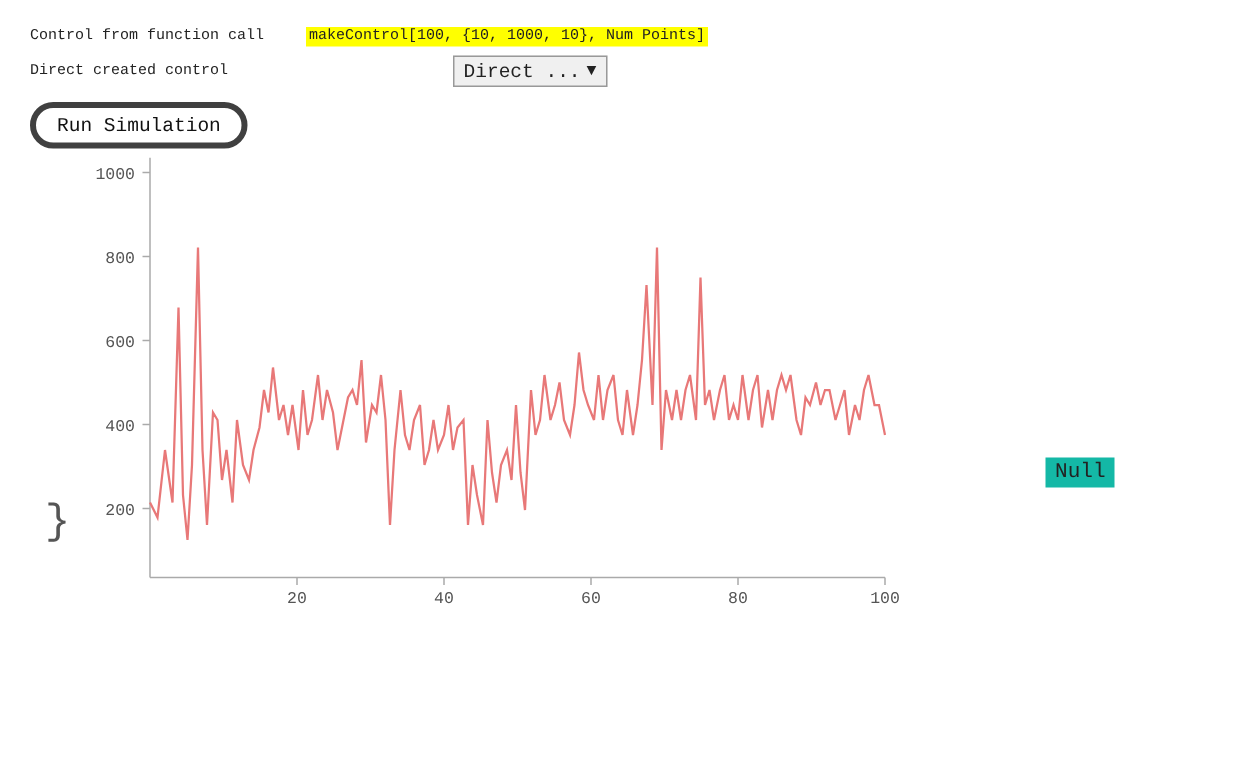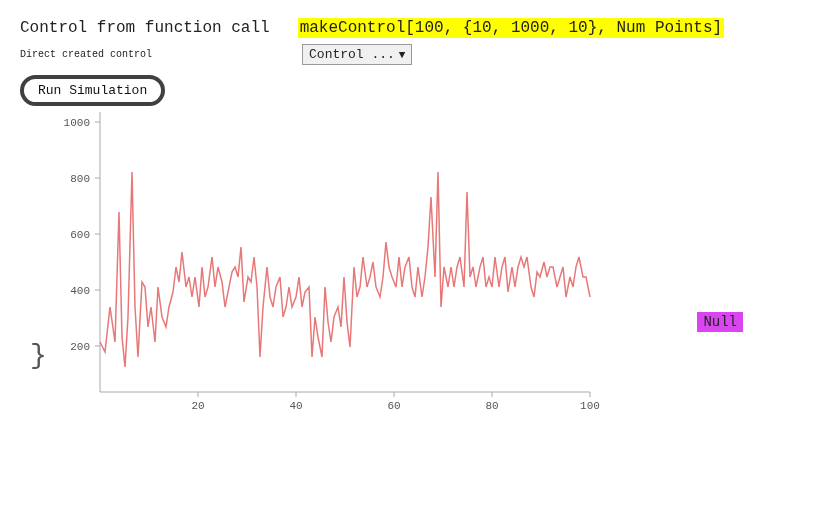--- a/index.html
+++ b/index.html
@@ -15,21 +15,21 @@
     }
 
     .top-section {
       padding: 18px 20px 6px 20px;
     }
 
     .line1 {
       display: flex;
       align-items: center;
       flex-wrap: wrap;
-      font-size: 16px;
+      font-size: 10px;
       margin-bottom: 6px;
       gap: 0;
     }
 
     .highlight-yellow {
       background: #ffff00;
       padding: 1px 2px;
       margin-left: 28px;
     }
 
@@ -82,21 +82,21 @@
       position: relative;
       width: 540px;
       height: 310px;
       text-align: center;
     }
 
     .null-badge {
       position: absolute;
       right: 60px;
       top: 200px;
-      background: #d946ef;
+      background: #14b8a6;
       padding: 2px 6px;
       font-size: 14px;
       font-family: 'Courier New', Courier, monospace;
       color: #222;
     }
 
     svg.chart-svg {
       width: 540px;
       height: 310px;
       display: block;
@@ -116,21 +116,21 @@
 
 <div class="top-section">
   <div class="line1">
     <span>Control from function call </span>
     <span class="highlight-yellow">makeControl[100, {10, 1000, 10}, Num Points]</span>
   </div>
   <div class="line2">
     <span class="line2-text">Direct created control</span>
     <div style="margin-left: 140px;">
       <div class="select-dropdown">
-        <span>Control ...</span>
+        <span>Direct ...</span>
         <span class="select-arrow">▼</span>
       </div>
     </div>
   </div>
   <div>
     <button class="run-simulation-btn">Run Simulation</button>
   </div>
 </div>
 
 <div class="chart-area">

